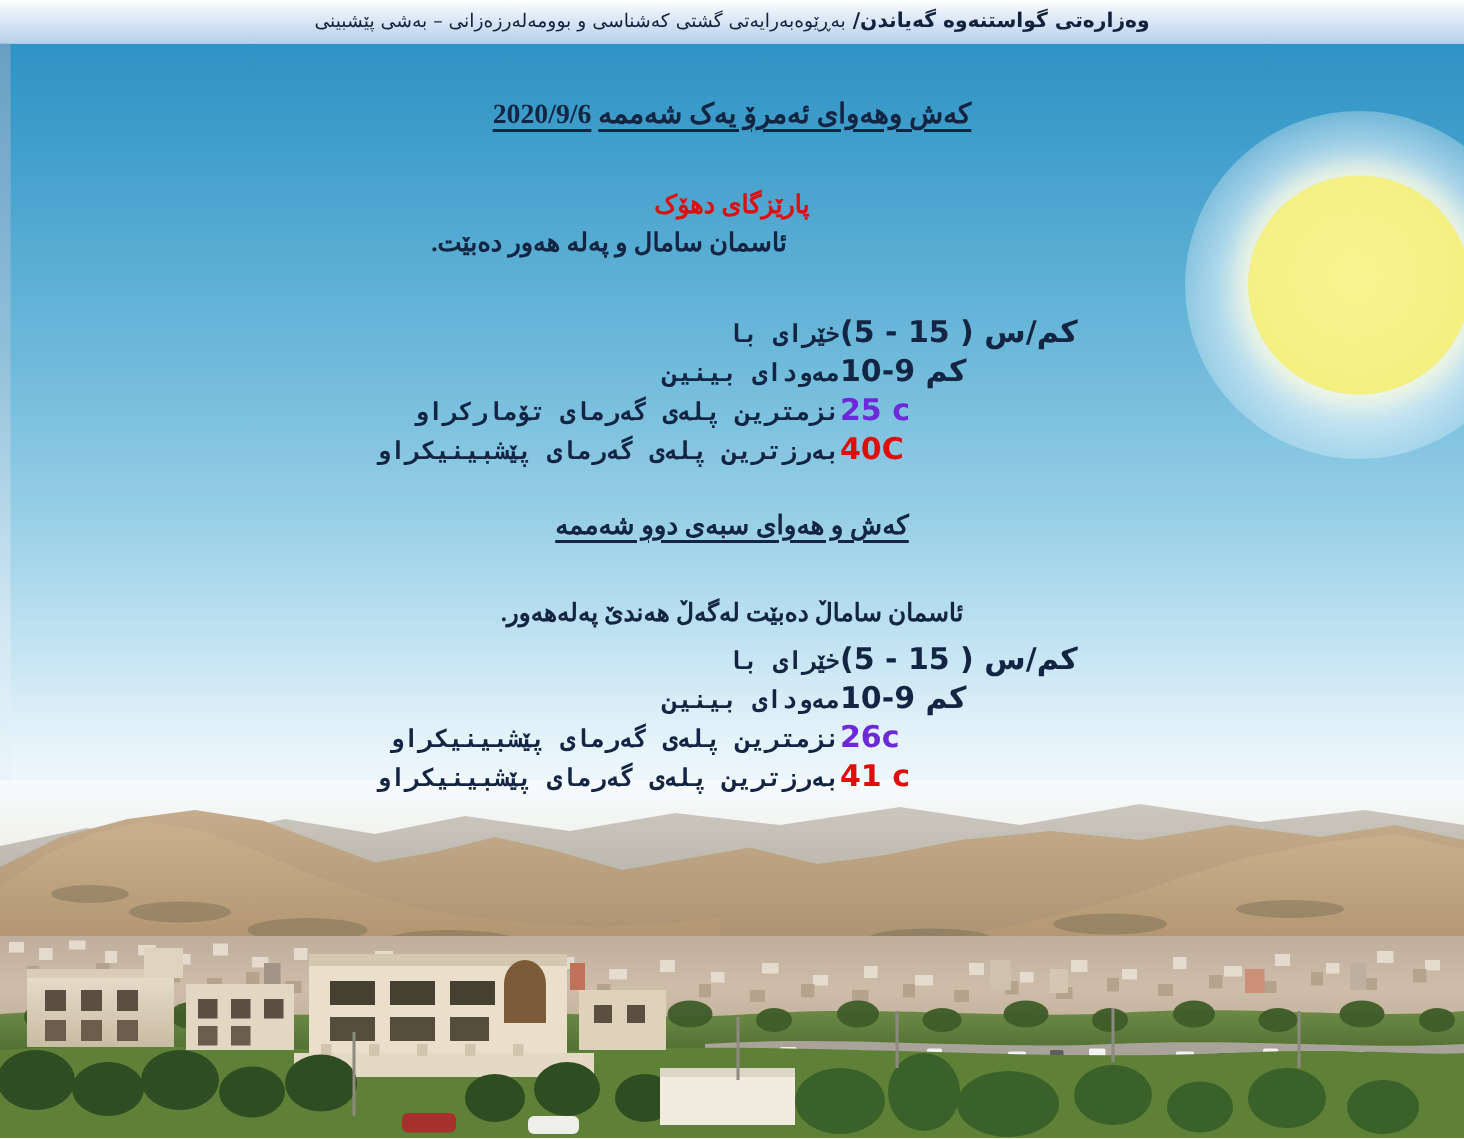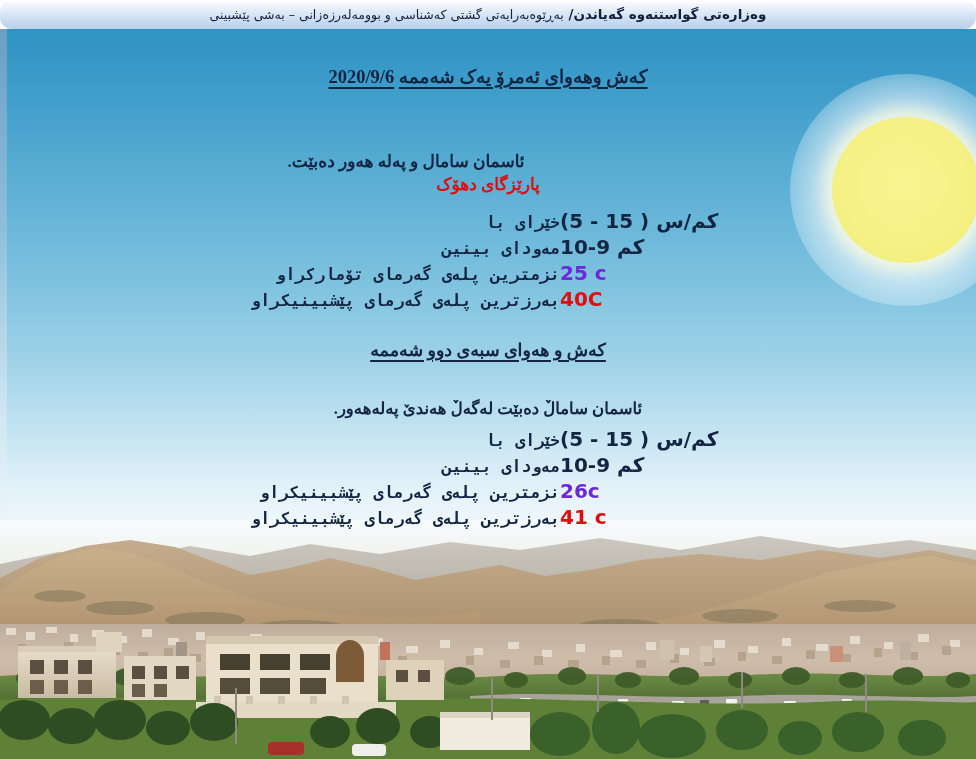--- a/index.html
+++ b/index.html
@@ -26,21 +26,20 @@
     position: absolute;
     left: 0; top: 0;
     width: 976px;
     height: 29px;
     background: linear-gradient(to bottom, #ffffff 0%, #e8f0fa 28%, #c9dcf0 72%, #b9d0e9 100%);
     display: flex;
     align-items: center;
     justify-content: center;
     direction: rtl;
     z-index: 8;
-    border-radius: 12px;
   }
   .header-text {
     font-size: 13.5px;
     font-weight: bold;
     color: #14213d;
     letter-spacing: 0px;
     white-space: nowrap;
     line-height: 1.1;
     direction: rtl;
     unicode-bidi: isolate;
@@ -149,21 +148,20 @@
     text-decoration-thickness: 1.6px;
   }
 
   .city-name {
     position: absolute;
     left: 0; top: 99px;
     width: 976px;
     text-align: center;
     font-size: 17px;
     color: #e10d0d;
-    margin-top: 48px;
   }
 
   .sky-desc-1 {
     position: absolute;
     left: 0; top: 124px;
     width: 800px;
     text-align: center;
     font-size: 17px;
     color: #132542;
     padding-left: 12px;

